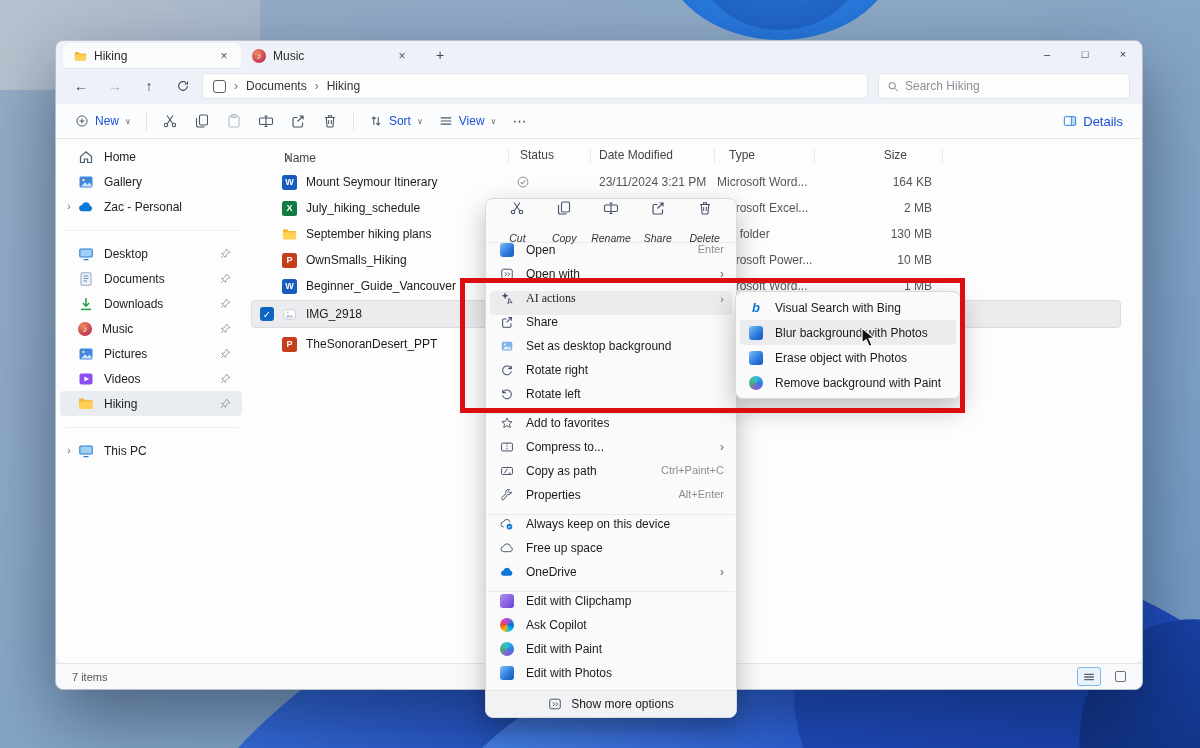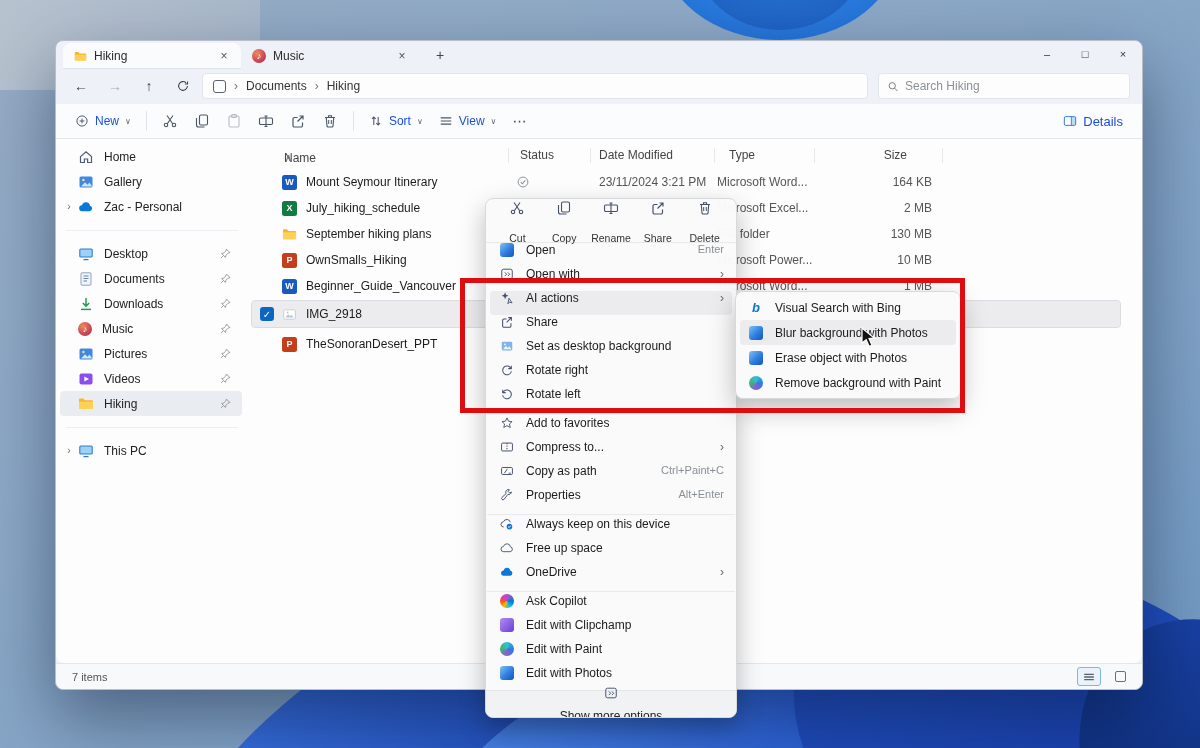--- a/index.html
+++ b/index.html
@@ -110,30 +110,30 @@
   .sb-toggles { margin-left:auto; display:flex; gap:7px; }
   .sbt { width:24px; height:19px; display:flex; align-items:center; justify-content:center; border-radius:3px; color:#5a616b; }
   .sbt.active { border:1px solid #7fb6e4; background:#eaf3fb; }
   .sq { width:11px; height:11px; border:1.3px solid #6a7078; border-radius:2px; }
 
   
   .cmenu { position:absolute; left:485px; top:198px; width:252px; z-index:10;
     background:rgba(250,250,251,.98); border:1px solid #d7d9dd; border-radius:8px;
     box-shadow:0 10px 26px rgba(0,0,0,.26); padding-bottom:0; overflow:hidden; }
   .qrow { height:44px; display:flex; align-items:center; justify-content:space-around; padding:2px 8px 0; border-bottom:1px solid #e8e9eb; }
-  .qbtn { width:42px; display:flex; flex-direction:column; align-items:center; gap:16px; color:#44506a; }
+  .qbtn { width:42px; display:flex; flex-direction:column; align-items:center; gap:16px; color:#44506a;font-style:italic; }
   .qbtn .qlbl { font-size:10.5px; color:#333; }
   .mi { height:24px; display:flex; margin:0 4px; padding:0 8px 0 9px; border-radius:4px; color:#1b1b1b; }
   .mi .mic { width:16px; display:flex; justify-content:center; color:#44506a; }
   .mi .mlbl { margin-left:11px; font-size:12px; flex:1; }
   .mi .msc { font-size:11px; color:#8a8f96; }
   .mi .mchev { font-size:12px; color:#666; }
-  .mi.hl { background:#ececee; }
+  .mi.hl { background:#ececee;font-family:Liberation Serif, serif; }
   .msep { height:1px; background:#e8e9eb; margin:2px 1px; }
-  .mfooter { height:27px; background:#f1f2f4; border-top:1px solid #e4e5e8; display:flex; align-items:center; justify-content:center; gap:9px; color:#222;flex-direction:column; }
+  .mfooter { height:27px; background:#f1f2f4; border-top:1px solid #e4e5e8; display:flex; align-items:center; justify-content:center; gap:9px; color:#222; }
   .mfooter .mic { color:#44506a; }
 
   
   .smenu { position:absolute; left:735px; top:291px; width:226px; z-index:11;
     background:rgba(250,250,251,.98); border:1px solid #d7d9dd; border-radius:8px;
     box-shadow:0 10px 26px rgba(0,0,0,.26); padding:3px 0; }
   .smi { height:25px; display:flex; align-items:center; margin:0 4px; padding:0 8px; border-radius:4px; }
   .smi .mic { width:16px; display:flex; justify-content:center; }
   .smi .mlbl { margin-left:11px; font-size:12px; }
   .smi.hl { background:#ececee; }
@@ -770,29 +770,29 @@
         <svg class="ic14">
           <use href="#s-cloudf"></use>
         </svg>
       </span>
     <span class="mlbl">OneDrive</span>
     <span class="mchev">›</span>
   </div>
   <div class="msep"></div>
   <div class="mi">
     <span class="mic">
+        <span class="clip-sq"></span>
+      </span>
+    <span class="mlbl">Edit with Clipchamp</span>
+  </div>
+  <div class="mi">
+    <span class="mic">
         <span class="copilot-c"></span>
       </span>
     <span class="mlbl">Ask Copilot</span>
-  </div>
-  <div class="mi">
-    <span class="mic">
-        <span class="clip-sq"></span>
-      </span>
-    <span class="mlbl">Edit with Clipchamp</span>
   </div>
   <div class="mi">
     <span class="mic">
         <span class="paint-c"></span>
       </span>
     <span class="mlbl">Edit with Paint</span>
   </div>
   <div class="mi">
     <span class="mic">
         <span class="photos-sq"></span>

